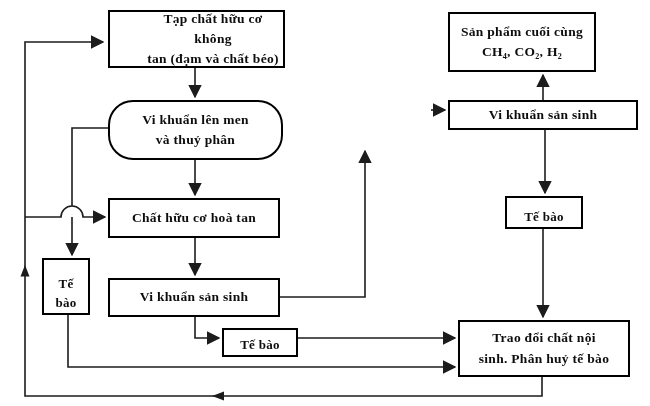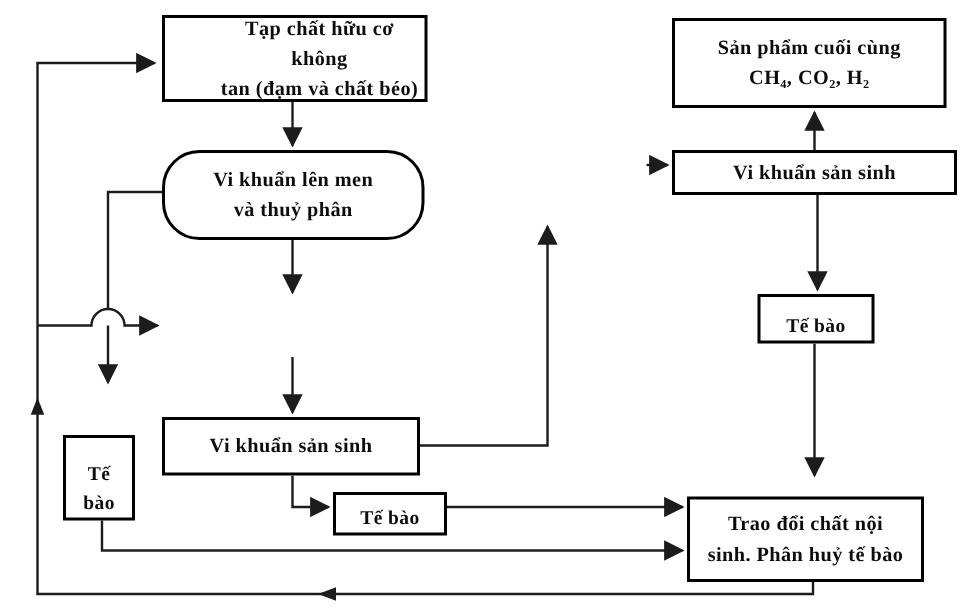--- a/index.html
+++ b/index.html
@@ -25,27 +25,27 @@
     letter-spacing:0.3px;
     white-space:pre-line;
     z-index:2;
   }
   .small{font-size:13px;line-height:1.45;align-items:flex-end;}
   
   #n-tap-chat      {left:108px;top:10px; width:177px;height:58px;padding-left:33px;}
   #n-len-men       {left:108px;top:100px;width:175px;height:60px;border-radius:25px;}
   #n-hoa-tan       {left:108px;top:198px;width:172px;height:40px;}
   #n-san-sinh-left {left:108px;top:278px;width:172px;height:39px;}
-  #n-te-bao-left   {left:42px; top:258px;width:48px; height:57px;margin-top:32px;}
+  #n-te-bao-left   {left:42px; top:258px;width:48px; height:57px;}
   #n-axit-beo      {left:290px;top:68px; width:141px;height:80px;}
-  #n-san-pham      {left:448px;top:12px; width:183px;height:60px;}
+  #n-san-pham      {left:448px;top:12px; width:148px;height:60px;}
   #n-san-sinh-right{left:448px;top:100px;width:190px;height:30px;border-width:2px;}
   #n-te-bao-right  {left:505px;top:196px;width:78px; height:33px;}
   #n-te-bao-mid    {left:222px;top:328px;width:76px; height:29px;}
-  #n-trao-doi      {left:458px;top:331px;width:158px;height:57px;}
+  #n-trao-doi      {left:458px;top:320px;width:172px;height:57px;}
   .edge{fill:none;stroke:#1c1c1c;stroke-width:1.6;}
   .mid-arrow{fill:#1c1c1c;stroke:none;}
   .bridge-fill{fill:#ffffff;stroke:none;}
 </style>
 </head>
 <body>
 
 <div id="canvas">
 
   <svg id="edges" width="650" height="406" viewBox="0 0 650 406" xmlns="http://www.w3.org/2000/svg">
@@ -88,20 +88,23 @@
   <div class="node" id="n-tap-chat">
     <span>Tạp chất hữu cơ không
 tan (đạm và chất béo)</span>
   </div>
 
   <div class="node" id="n-len-men">
     <span>Vi khuẩn lên men
 và thuỷ phân</span>
   </div>
 
+  <div class="node" id="n-hoa-tan">
+    <span>Chất hữu cơ hoà tan</span>
+  </div>
 
   <div class="node" id="n-san-sinh-left">
     <span>Vi khuẩn sản sinh</span>
   </div>
 
   <div class="node small" id="n-te-bao-left">
     <span>Tế
 bào</span>
   </div>
 

